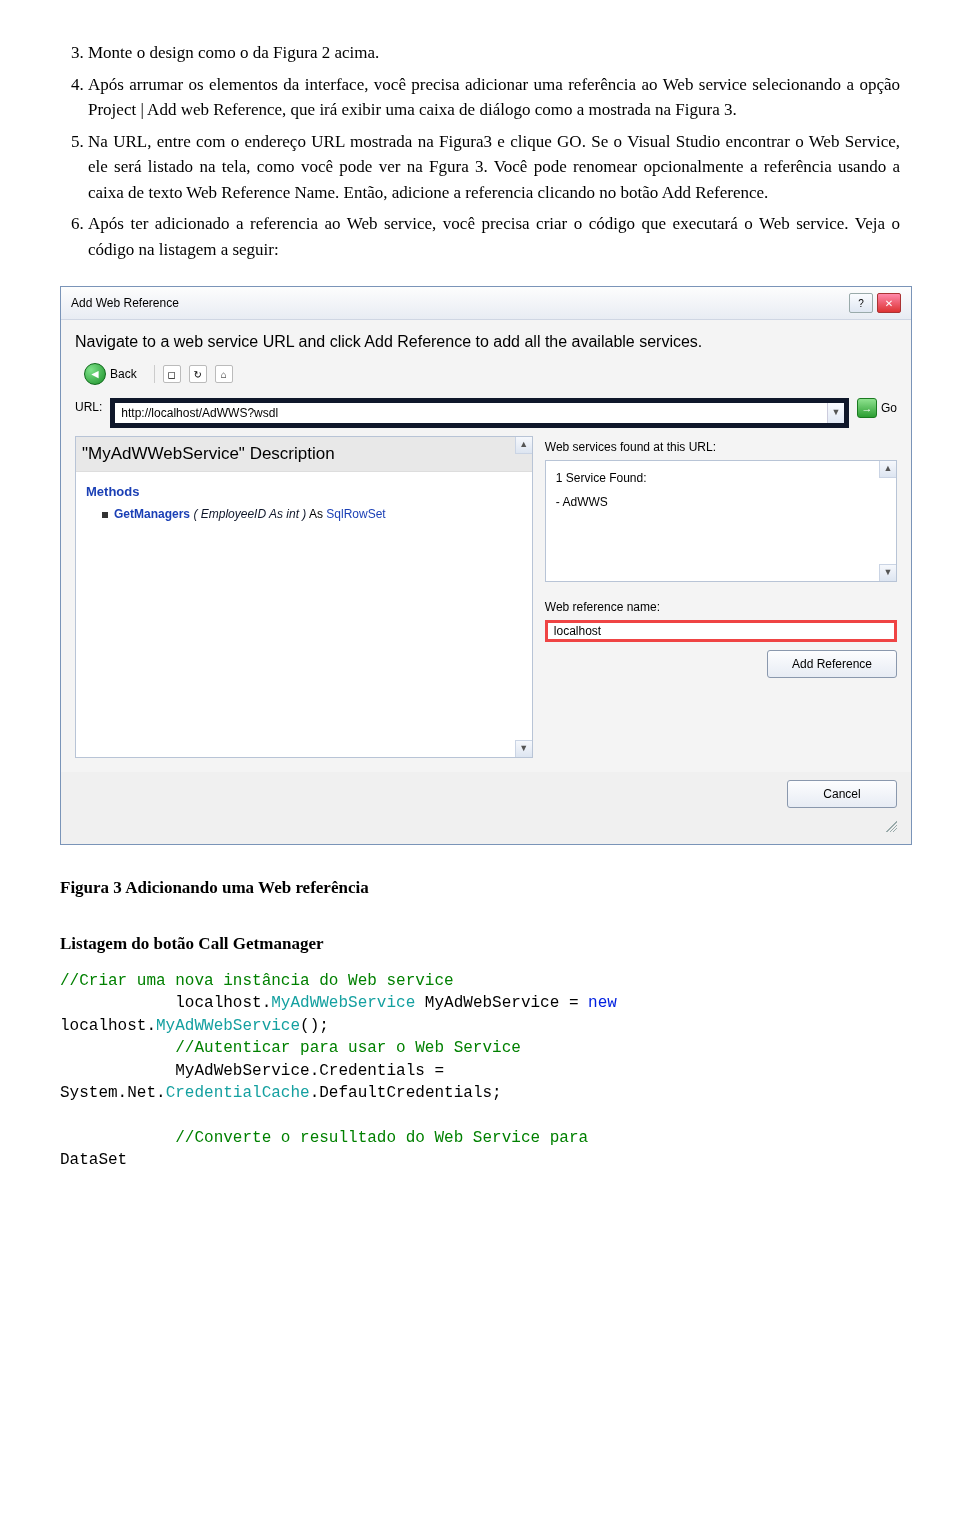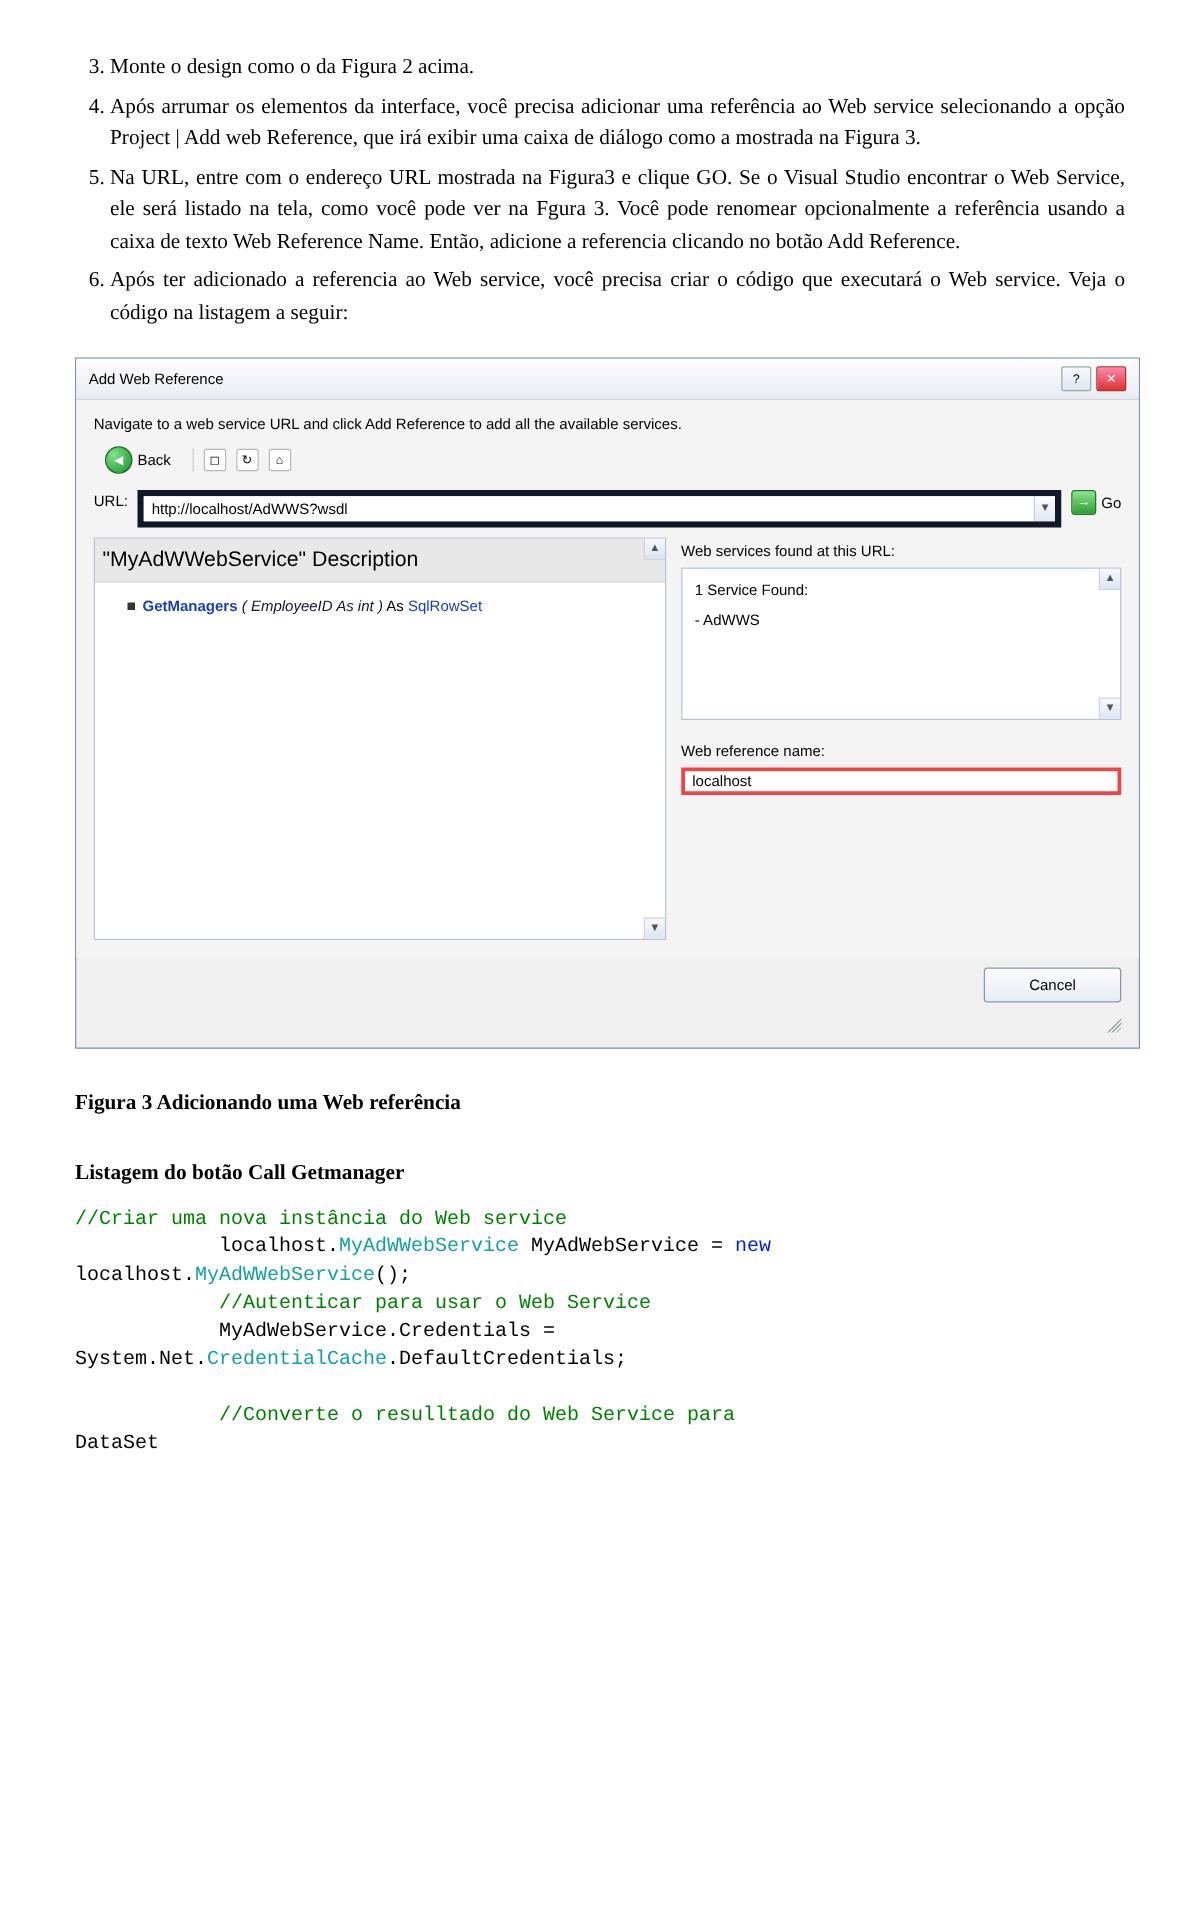--- a/index.html
+++ b/index.html
@@ -44,21 +44,21 @@
   .ctlbox { display:flex; gap:4px; }
   .ctlbtn {
     width:22px;height:18px;border:1px solid #9aa;
     background:linear-gradient(#fafcff,#dfe7f2);
     border-radius:2px;
     display:flex;align-items:center;justify-content:center;
     font-size:10px;
   }
   .ctlbtn.close{background:linear-gradient(#f8a,#d33);color:#fff;border-color:#a33;}
   .dialog-body { padding: 10px 14px 14px 14px; background:#f4f4f4;}
-  .desc { font-size: 12px; margin-bottom: 1px; }
+  .desc { font-size: 16px; margin-bottom: 1px; }
   .toolbar {
     display:flex; align-items:center; gap:8px; margin:6px 0 10px 0;
   }
   .backbtn {
     display:flex; align-items:center; gap:4px;
     padding:2px 8px; border:1px solid transparent;
     border-radius:3px;
   }
   .circle {
     width:20px;height:20px;border-radius:50%;
@@ -159,20 +159,21 @@
           <span>Go</span>
         </div>
       </div>
 
       <div class="cols">
         <div class="leftcol">
           <div class="panel">
             <div class="scroll-up">▲</div>
             <div class="panel-inner">
               <div class="svc-title">"MyAdWWebService" Description</div>
+              <div class="methods-h">Methods</div>
               <div class="method">
                 <span class="bullet"></span><span class="mname">GetManagers</span>
                 <span class="param">( EmployeeID As int )</span>
                 <span>As</span>
                 <span class="ret">SqlRowSet</span>
               </div>
             </div>
             <div class="scroll-dn">▼</div>
           </div>
         </div>
@@ -183,20 +184,23 @@
             <div class="panel-inner">
               <div>1 Service Found:</div>
               <div style="height:6px"></div>
               <div>- AdWWS</div>
             </div>
             <div class="scroll-dn">▼</div>
           </div>
           <div style="height:14px"></div>
           <div class="right-label">Web reference name:</div>
           <input class="txt" value="localhost" style="">
+          <div class="btnrow">
+            <div class="winbtn">Add Reference</div>
+          </div>
         </div>
       </div>
     </div>
     <div class="dialog-footer">
       <div class="winbtn" style="min-width:80px">Cancel</div>
       <div class="resize"></div>
     </div>
   </div>
 </div>
 

